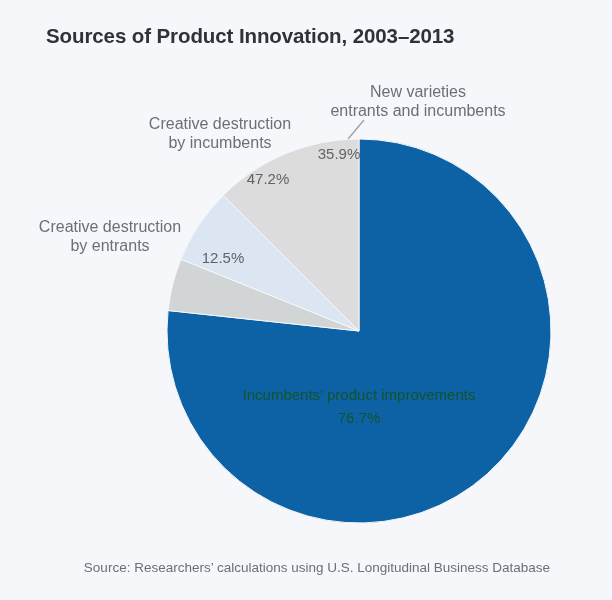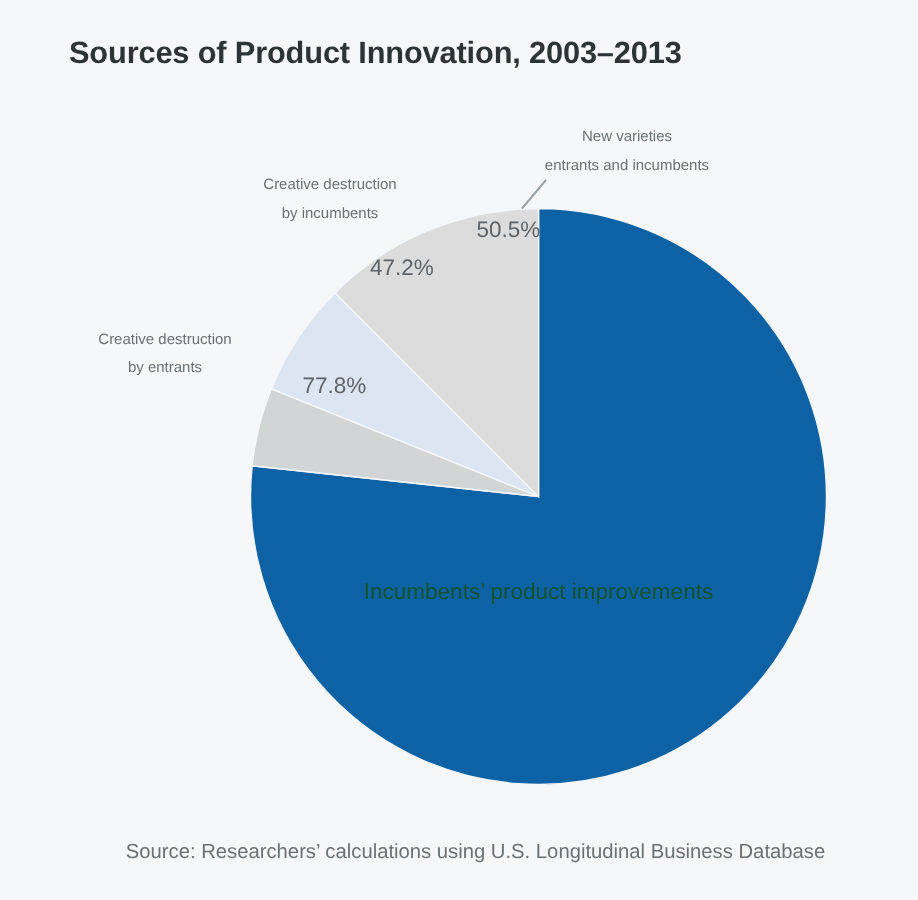--- a/index.html
+++ b/index.html
@@ -39,21 +39,21 @@
     height: 600px;
   }
   svg.pie-svg {
     display: block;
     width: 612px;
     height: 600px;
   }
   .callout {
     position: absolute;
     color: #6b7076;
-    font-size: 10px;
+    font-size: 16px;
     line-height: 19px;
     text-align: center;
     white-space: pre-line;
   }
   .callout-new-varieties {
     left: 314px;
     top: 82px;
     width: 186px;
     text-align: center;
   }
@@ -138,25 +138,26 @@
 
   <div class="callout callout-new-varieties">New varieties
 entrants and incumbents</div>
 
   <div class="callout callout-cd-incumbents">Creative destruction
 by incumbents</div>
 
   <div class="callout callout-cd-entrants">Creative destruction
 by entrants</div>
 
-  <div class="slice-value val-new-varieties">50.5%</div>
+  <div class="slice-value val-new-varieties">35.9%</div>
 
   <div class="slice-value val-cd-incumbents">47.2%</div>
 
-  <div class="slice-value val-cd-entrants">77.8%</div>
+  <div class="slice-value val-cd-entrants">12.5%</div>
 
   <div class="inside-label">
     <span>Incumbents’ product improvements</span>
+    <span class="pct">76.7%</span>
   </div>
 
   <div class="source-note">Source: Researchers’ calculations using U.S. Longitudinal Business Database</div>
 
 </div>
 
 </body></html>

